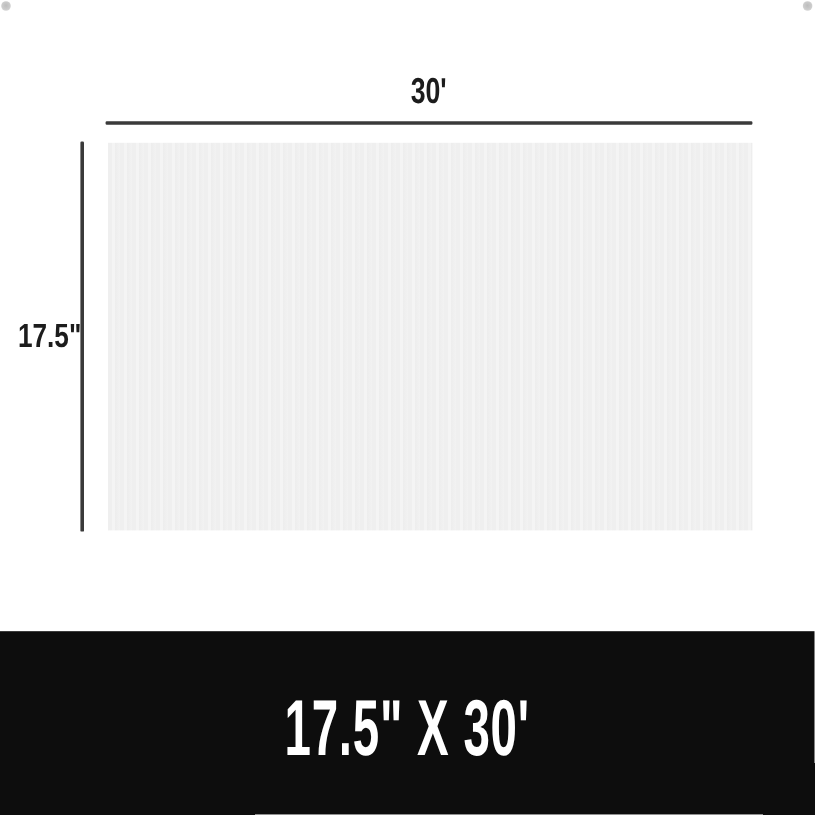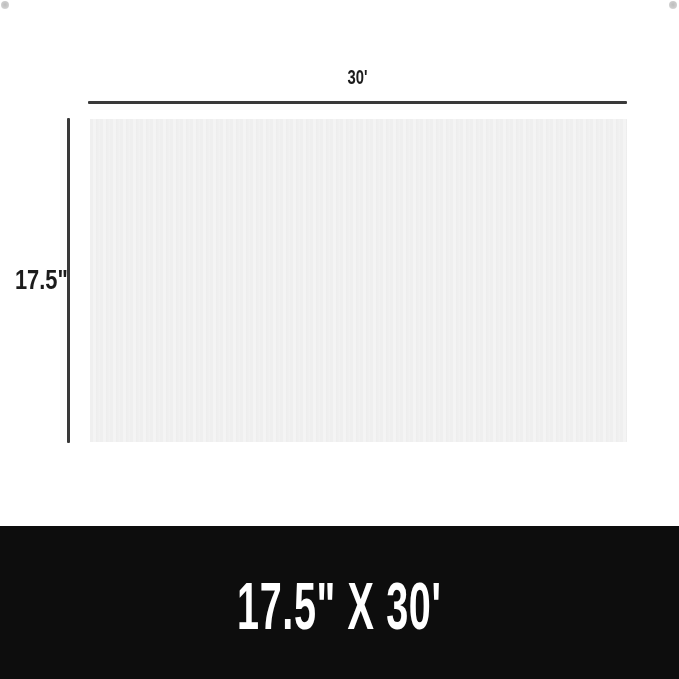--- a/index.html
+++ b/index.html
@@ -27,21 +27,21 @@
   .corner-dot.left  { left: 1px;  top: 1px; }
   .corner-dot.right { left: 669px; top: 1px; }
 
   
   .width-label {
     position: absolute;
     left: 88px;
     top: 62px;
     width: 539px;
     text-align: center;
-    font-size: 20px;
+    font-size: 30px;
     line-height: 30px;
     font-weight: 700;
     color: #1c1c1c;
     letter-spacing: 0px;
   }
   .width-label .squeeze {
     display: inline-block;
     transform: scaleX(0.74);
     transform-origin: center center;
   }

